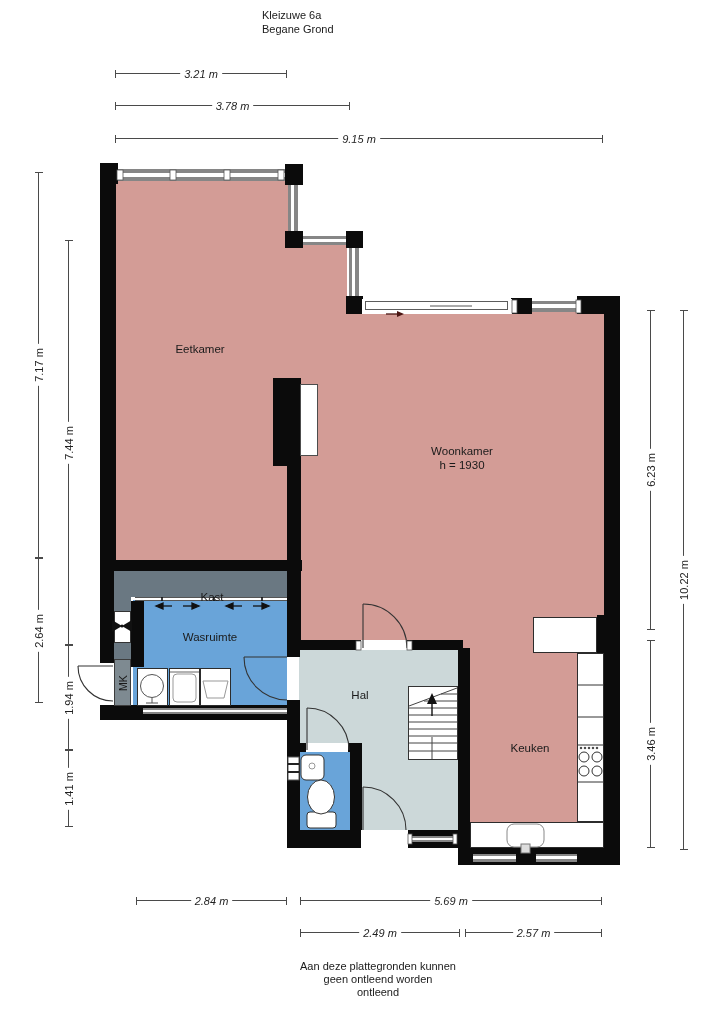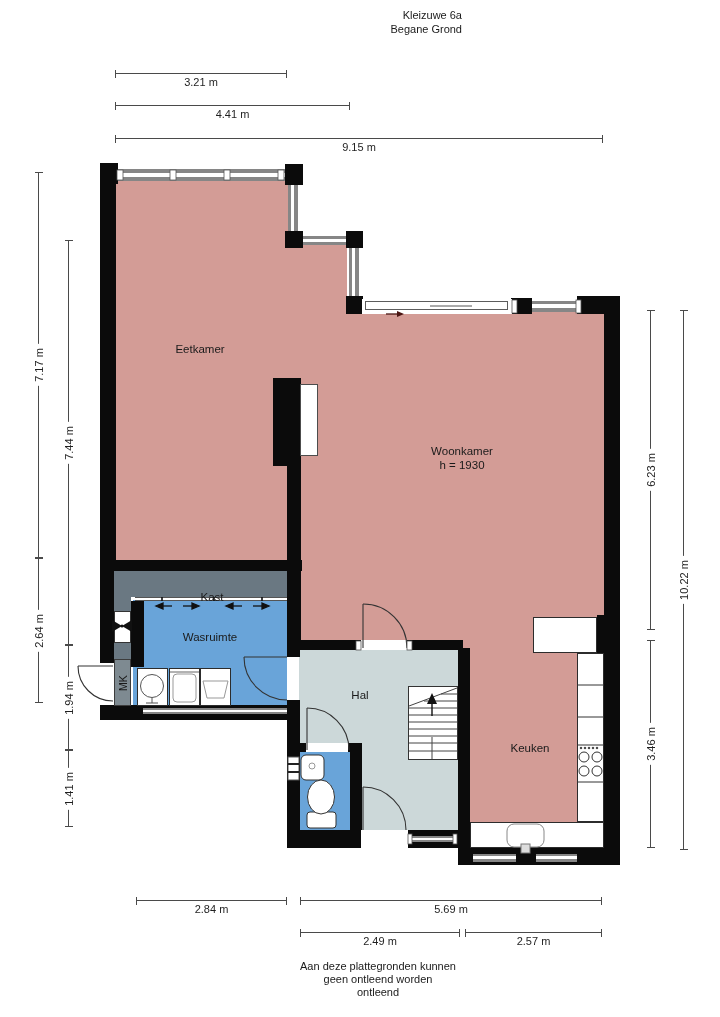--- a/index.html
+++ b/index.html
@@ -13,25 +13,25 @@
   .winv{position:absolute;background:linear-gradient(to right,#868686 0 30%,#ffffff 30% 65%,#868686 65% 100%);}
   .unit{position:absolute;background:#ffffff;border:1px solid #2c2c2c;box-sizing:border-box;}
   .lbl{position:absolute;transform:translate(-50%,-50%);font-size:11.5px;white-space:nowrap;}
   .lbl-v{position:absolute;transform:translate(-50%,-50%) rotate(-90deg);font-size:10.5px;white-space:nowrap;}
   .dimh{position:absolute;height:0;border-top:1px solid #4a4a4a;}
   .dimh::before,.dimh::after{content:"";position:absolute;width:1px;height:8px;background:#4a4a4a;top:-4px;}
   .dimh::before{left:0;} .dimh::after{right:0;}
   .dimv{position:absolute;width:0;border-left:1px solid #4a4a4a;}
   .dimv::before,.dimv::after{content:"";position:absolute;height:1px;width:8px;background:#4a4a4a;left:-4px;}
   .dimv::before{top:0;} .dimv::after{bottom:0;}
-  .dlabel{position:absolute;left:50%;top:8px;transform:translate(-50%,-50%);background:#fff;
-          padding:0 4px;font-size:11px;color:#1f1f1f;white-space:nowrap;}
+  .dlabel{position:absolute;left:50%;top:0;transform:translate(-50%,-50%);background:#fff;
+          padding:0 4px;font-size:11px;color:#1f1f1f;white-space:nowrap;font-style:italic;}
   .dlabel-v{position:absolute;left:0;top:50%;transform:translate(-50%,-50%) rotate(-90deg);background:#fff;
           padding:0 4px;font-size:11px;color:#1f1f1f;white-space:nowrap;}
-  .titleblock{position:absolute;left:262px;top:8px;width:200px;text-align:right;font-size:11px;line-height:14px;}
+  .titleblock{position:absolute;left:262px;top:8px;width:200px;text-align:left;font-size:11px;line-height:14px;}
   .footerblock{position:absolute;left:278px;top:960px;width:200px;text-align:center;font-size:11px;line-height:13px;}
   svg.overlay{position:absolute;left:0;top:0;pointer-events:none;}
 </style>
 </head>
 <body>
 
 <div id="canvas">
 
   <div class="titleblock">
     <div>Kleizuwe 6a</div>
@@ -246,21 +246,21 @@
   <span class="lbl" style="left:212px;top:597px">Kast</span>
   <span class="lbl" style="left:210px;top:637px">Wasruimte</span>
   <span class="lbl" style="left:360px;top:695px">Hal</span>
   <span class="lbl" style="left:530px;top:748px">Keuken</span>
   <span class="lbl-v" style="left:123px;top:683px">MK</span>
 
   <div class="dimh" style="left:115px;top:73px;width:172px">
     <span class="dlabel">3.21 m</span>
     </div>
   <div class="dimh" style="left:115px;top:105px;width:235px">
-    <span class="dlabel">4.41 m</span>
+    <span class="dlabel">3.78 m</span>
     </div>
   <div class="dimh" style="left:115px;top:138px;width:488px">
     <span class="dlabel">9.15 m</span>
     </div>
 
   <div class="dimv" style="left:38px;top:172px;height:386px">
     <span class="dlabel-v">7.17 m</span>
     </div>
   <div class="dimv" style="left:68px;top:240px;height:405px">
     <span class="dlabel-v">7.44 m</span>

